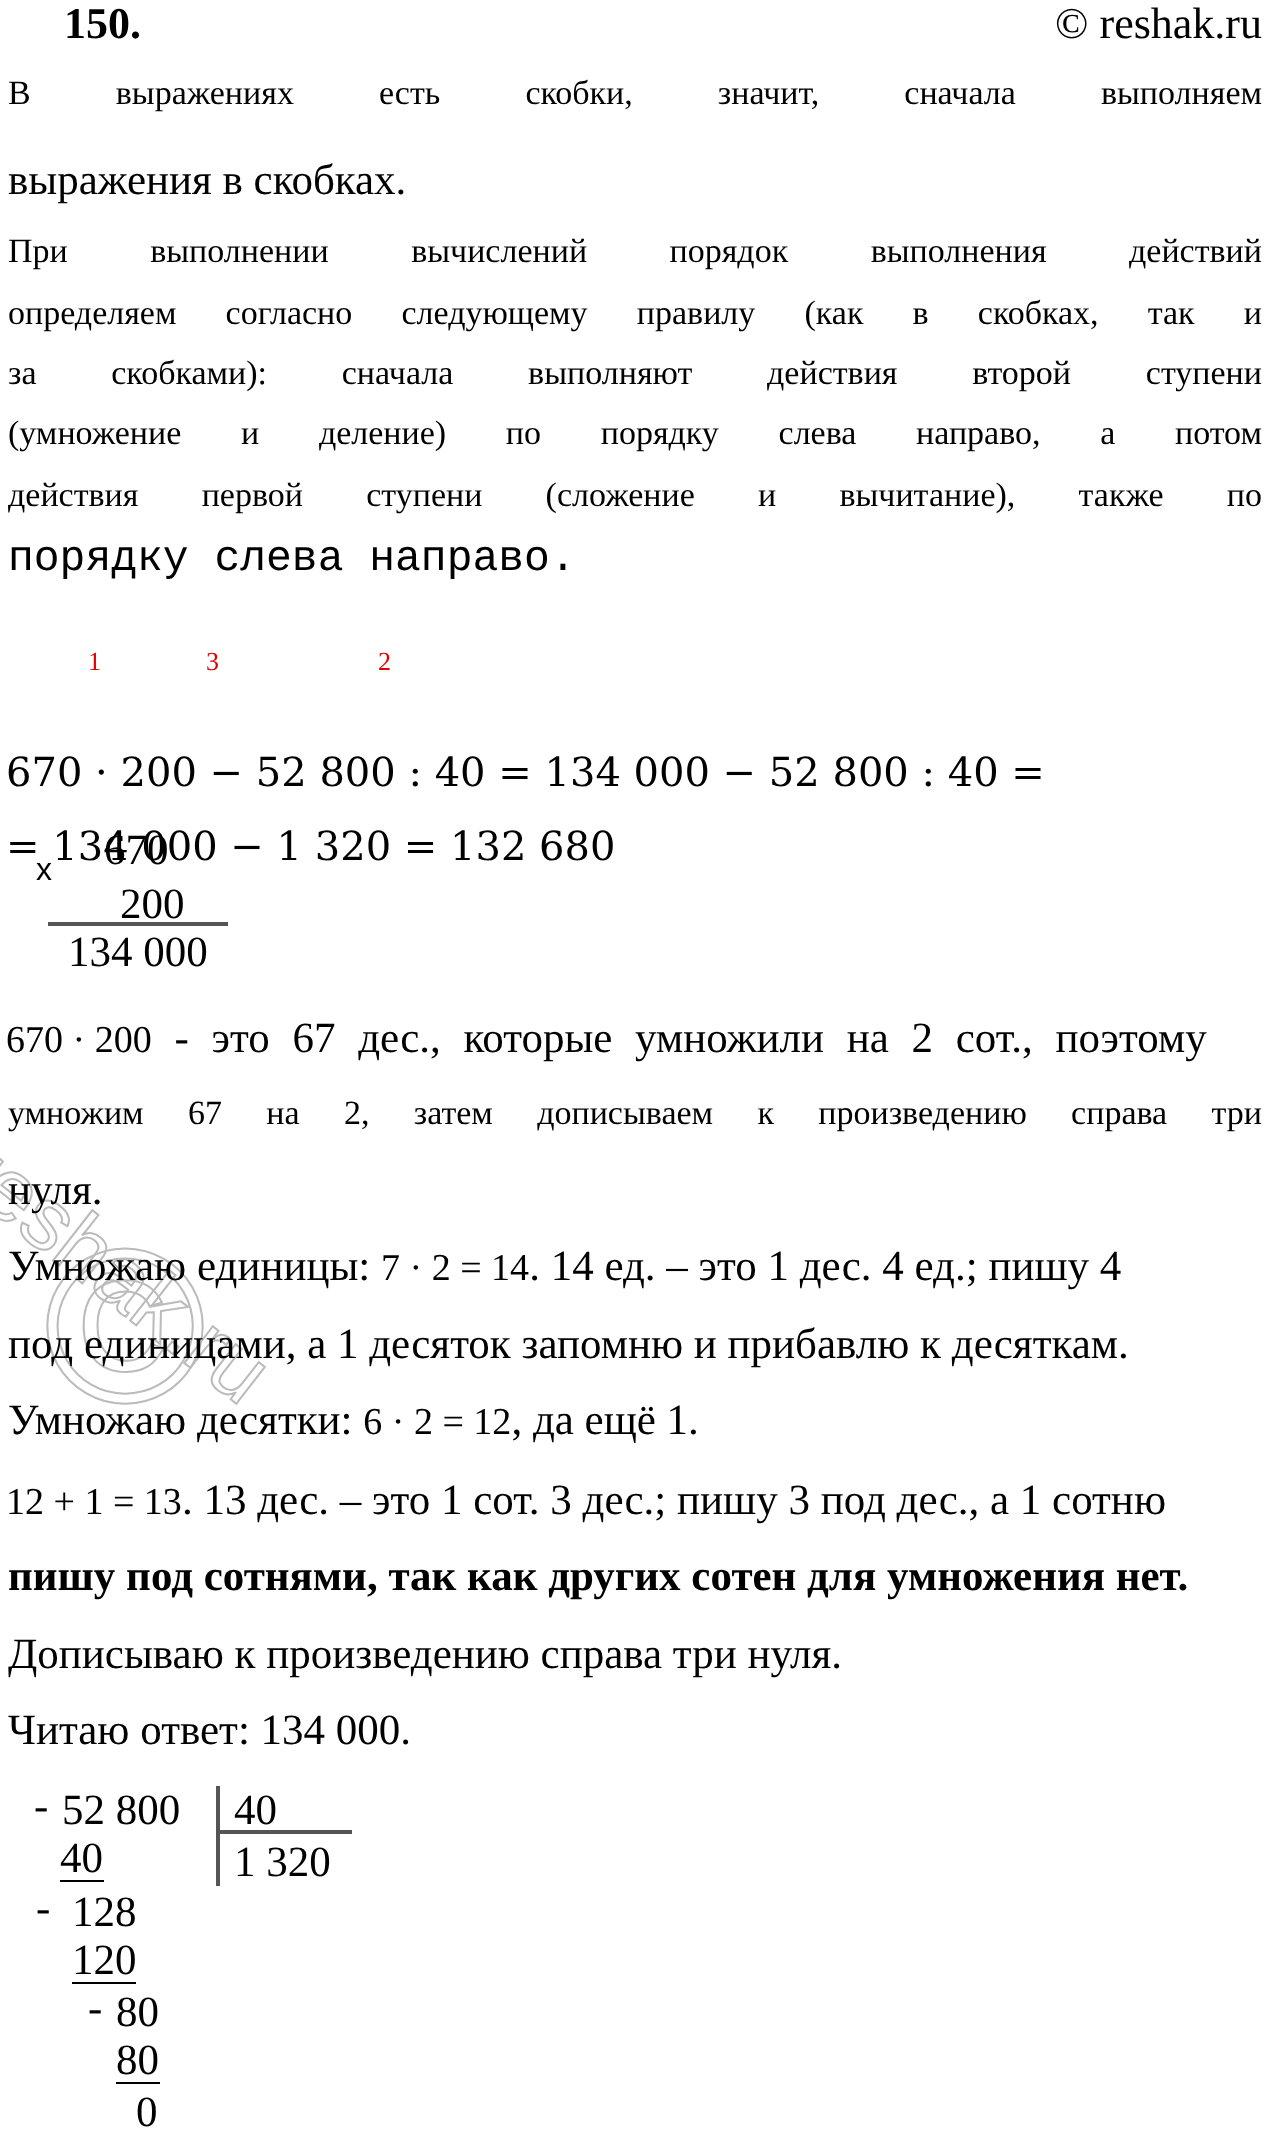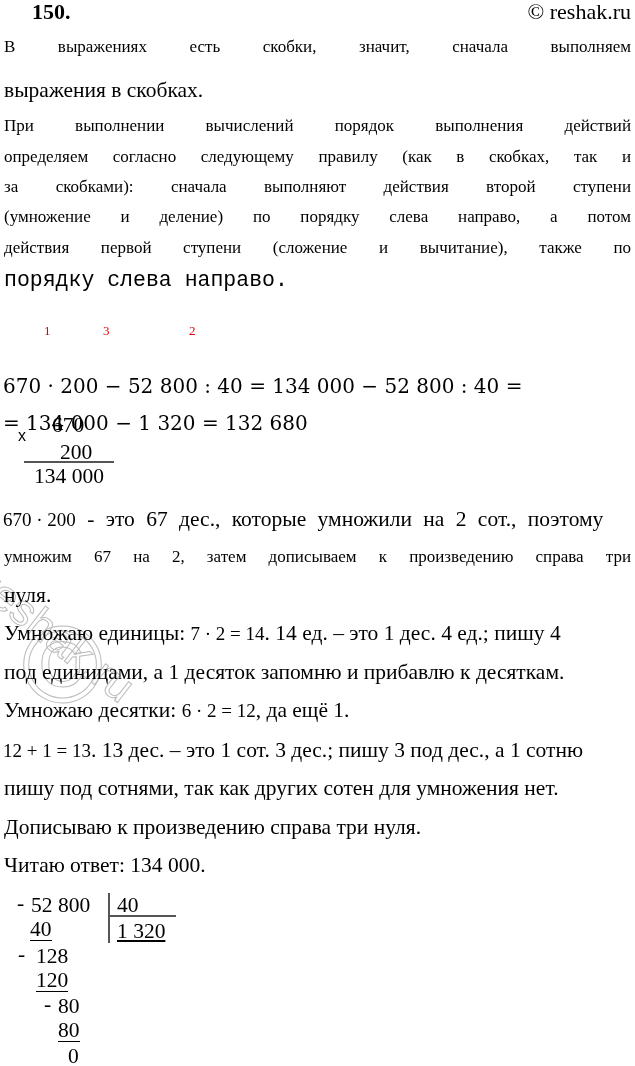--- a/index.html
+++ b/index.html
@@ -54,30 +54,30 @@
 <div class="abs p" style="left:4px;top:621px;">
   <span>Умножаю единицы:  </span><span class="num">7 · 2 = 14</span><span>. 14 ед. – это 1 дес. 4 ед.; пишу 4</span>
 </div>
 <div class="abs p" style="left:4px;top:660px;">под единицами, а 1 десяток запомню и прибавлю к десяткам.</div>
 <div class="abs p" style="left:4px;top:698px;">
   <span>Умножаю десятки:  </span><span class="num">6 · 2 = 12</span><span>, да ещё 1.</span>
 </div>
 <div class="abs p" style="left:3px;top:738px;">
   <span class="num">12 + 1 = 13</span><span>. 13 дес. – это 1 сот. 3 дес.; пишу 3 под дес., а 1 сотню</span>
 </div>
-<div class="abs p" style="left:4px;top:776px;">пишу под сотнями, так как других сотен для умножения нет.</div>
+<div class="abs p" style="left:4px;top:776px;font-weight:bold;">пишу под сотнями, так как других сотен для умножения нет.</div>
 <div class="abs p" style="left:4px;top:815px;">Дописываю к произведению справа три нуля.</div>
 <div class="abs p" style="left:4px;top:853px;">Читаю ответ: 134 000.</div>
 
 <div class="abs p" style="left:17px;top:891px;">-</div>
 <div class="abs p" style="left:31px;top:893px;">52 800</div>
 <div class="line" style="left:108px;top:893px;width:1.5px;height:50px;"></div>
 <div class="abs p" style="left:117px;top:893px;">40</div>
 <div class="line" style="left:109px;top:915px;width:67px;height:1.5px;"></div>
-<div class="abs p" style="left:117px;top:919px;text-decoration:underline;">1 320</div>
+<div class="abs p" style="left:117px;top:919px;">1 320</div>
 
 <div class="abs p ul" style="left:30px;top:919px;line-height:21px;">40</div>
 <div class="abs p" style="left:18px;top:942px;">-</div>
 <div class="abs p" style="left:36px;top:944px;">128</div>
 <div class="abs p ul" style="left:36px;top:970px;line-height:21px;">120</div>
 <div class="abs p" style="left:44px;top:992px;">-</div>
 <div class="abs p" style="left:58px;top:994px;">80</div>
 <div class="abs p ul" style="left:58px;top:1020px;line-height:21px;">80</div>
 <div class="abs p" style="left:68px;top:1044px;">0</div>
 

